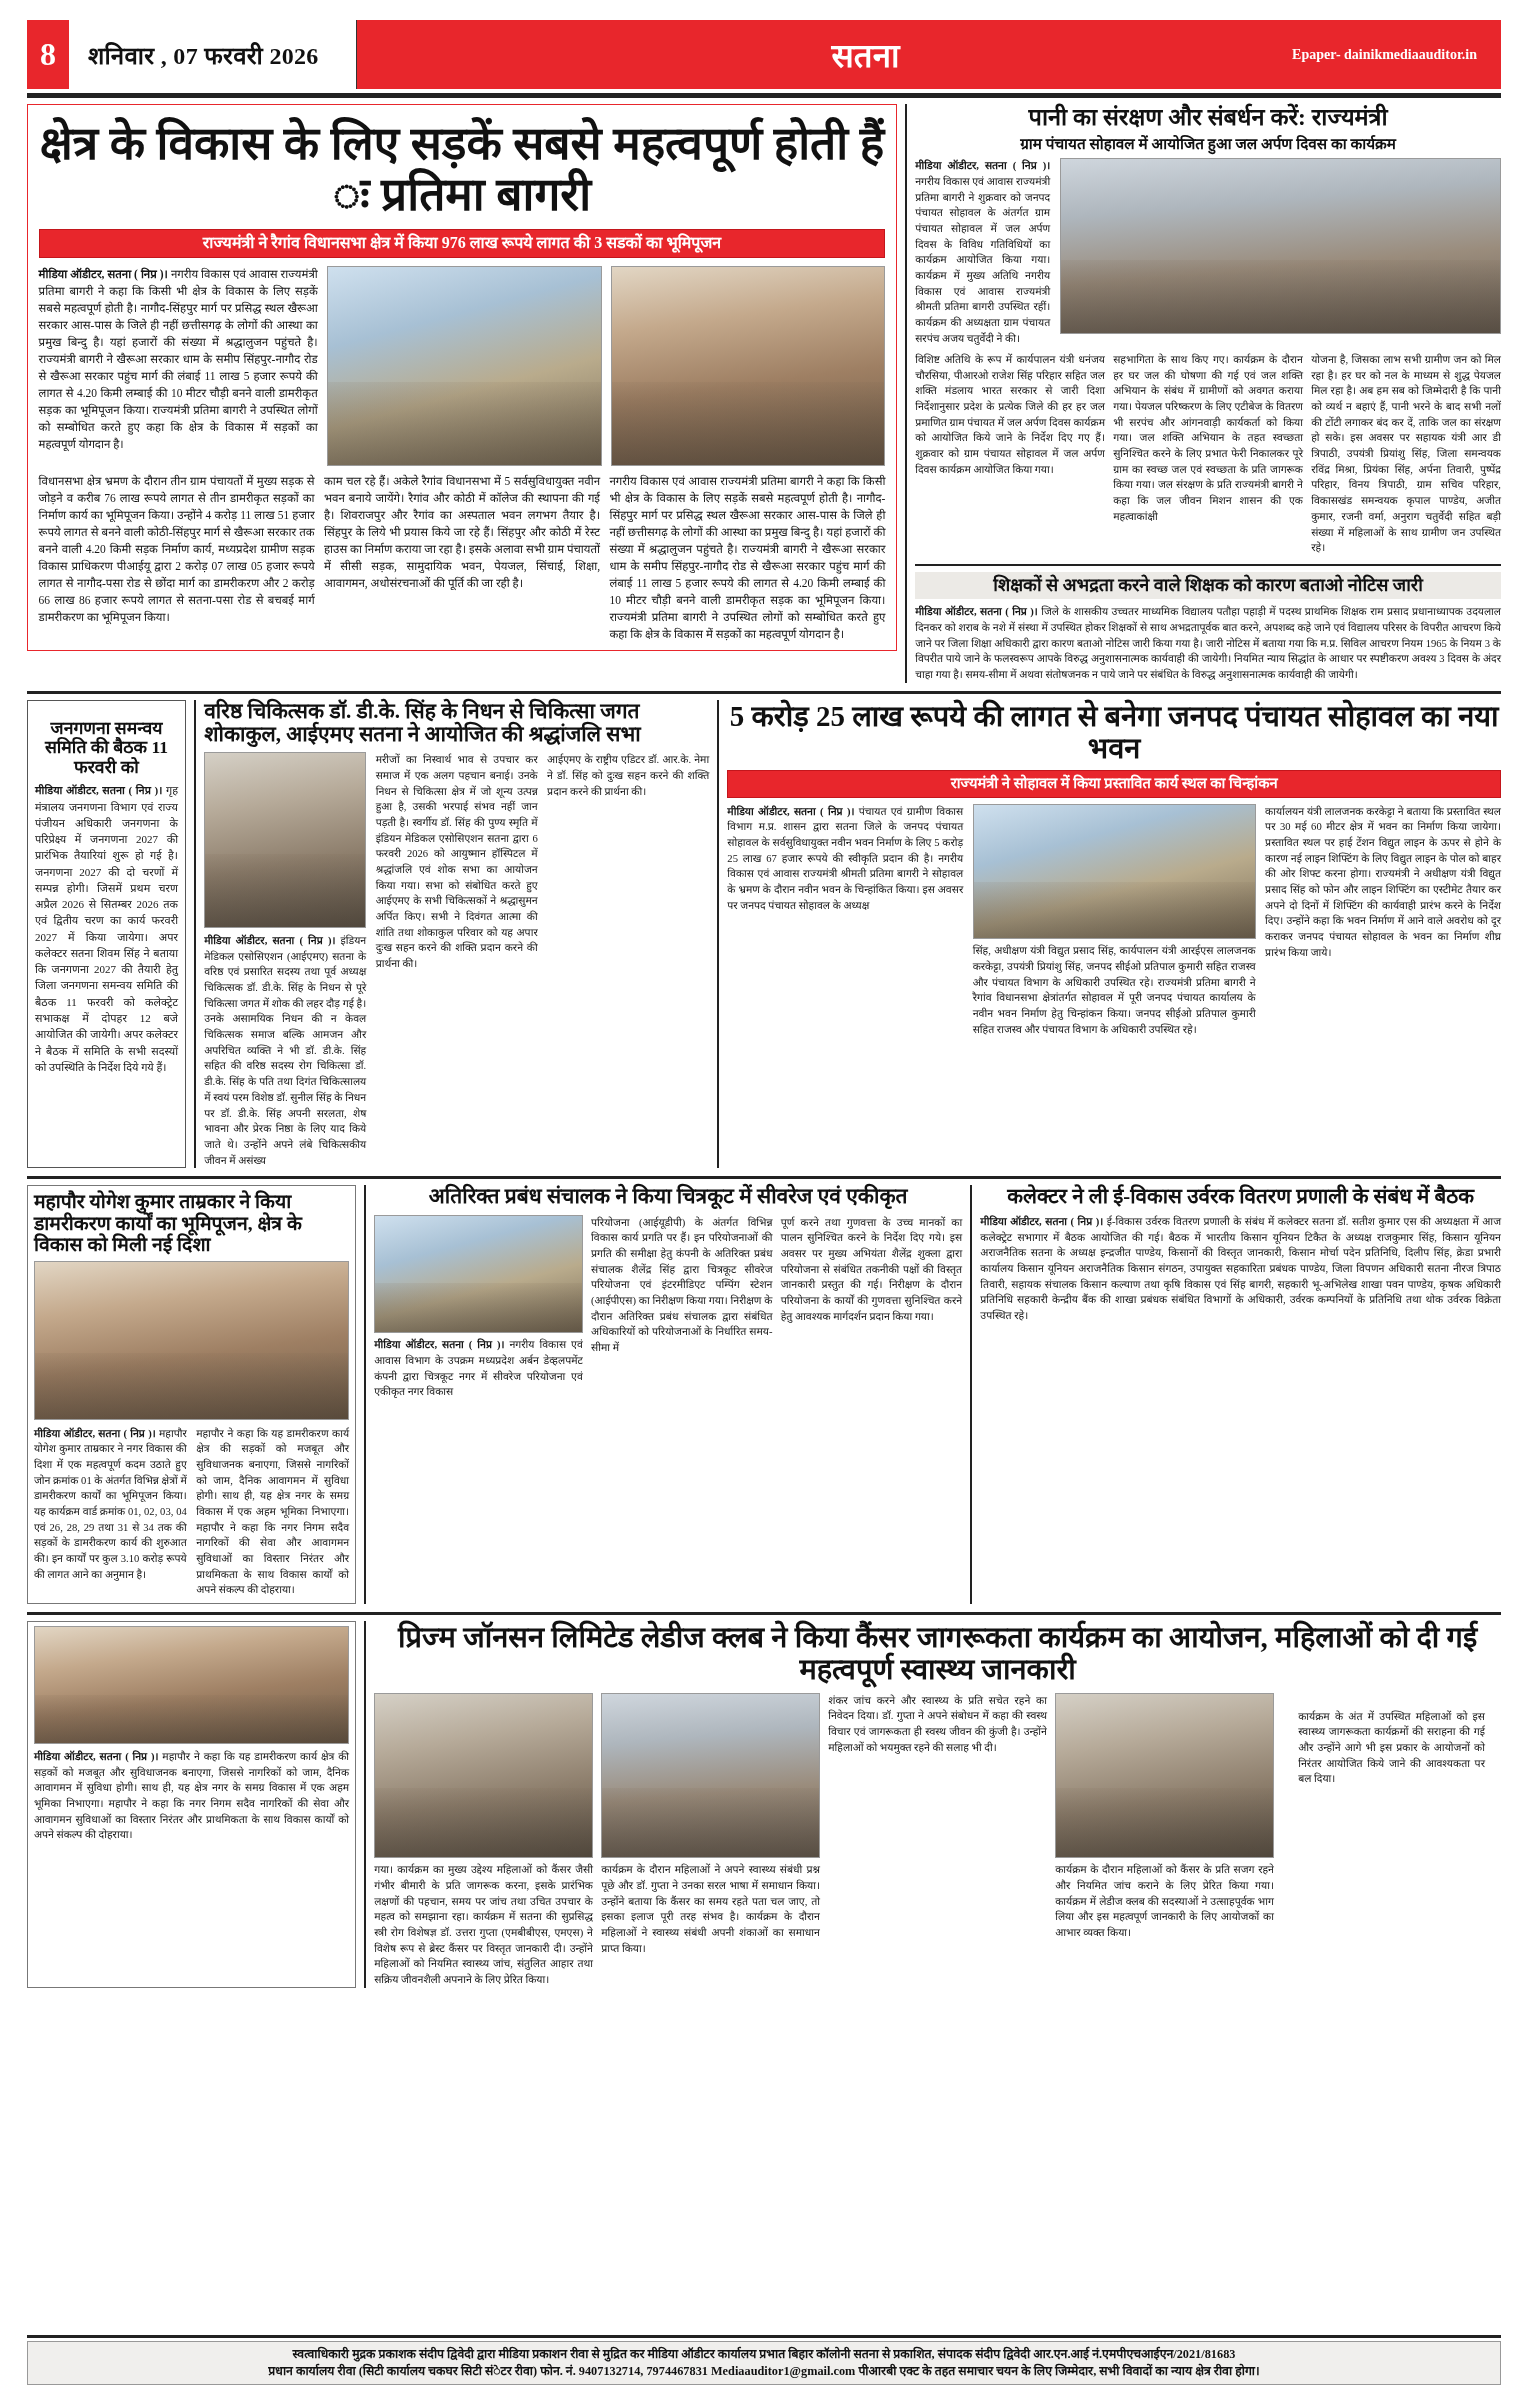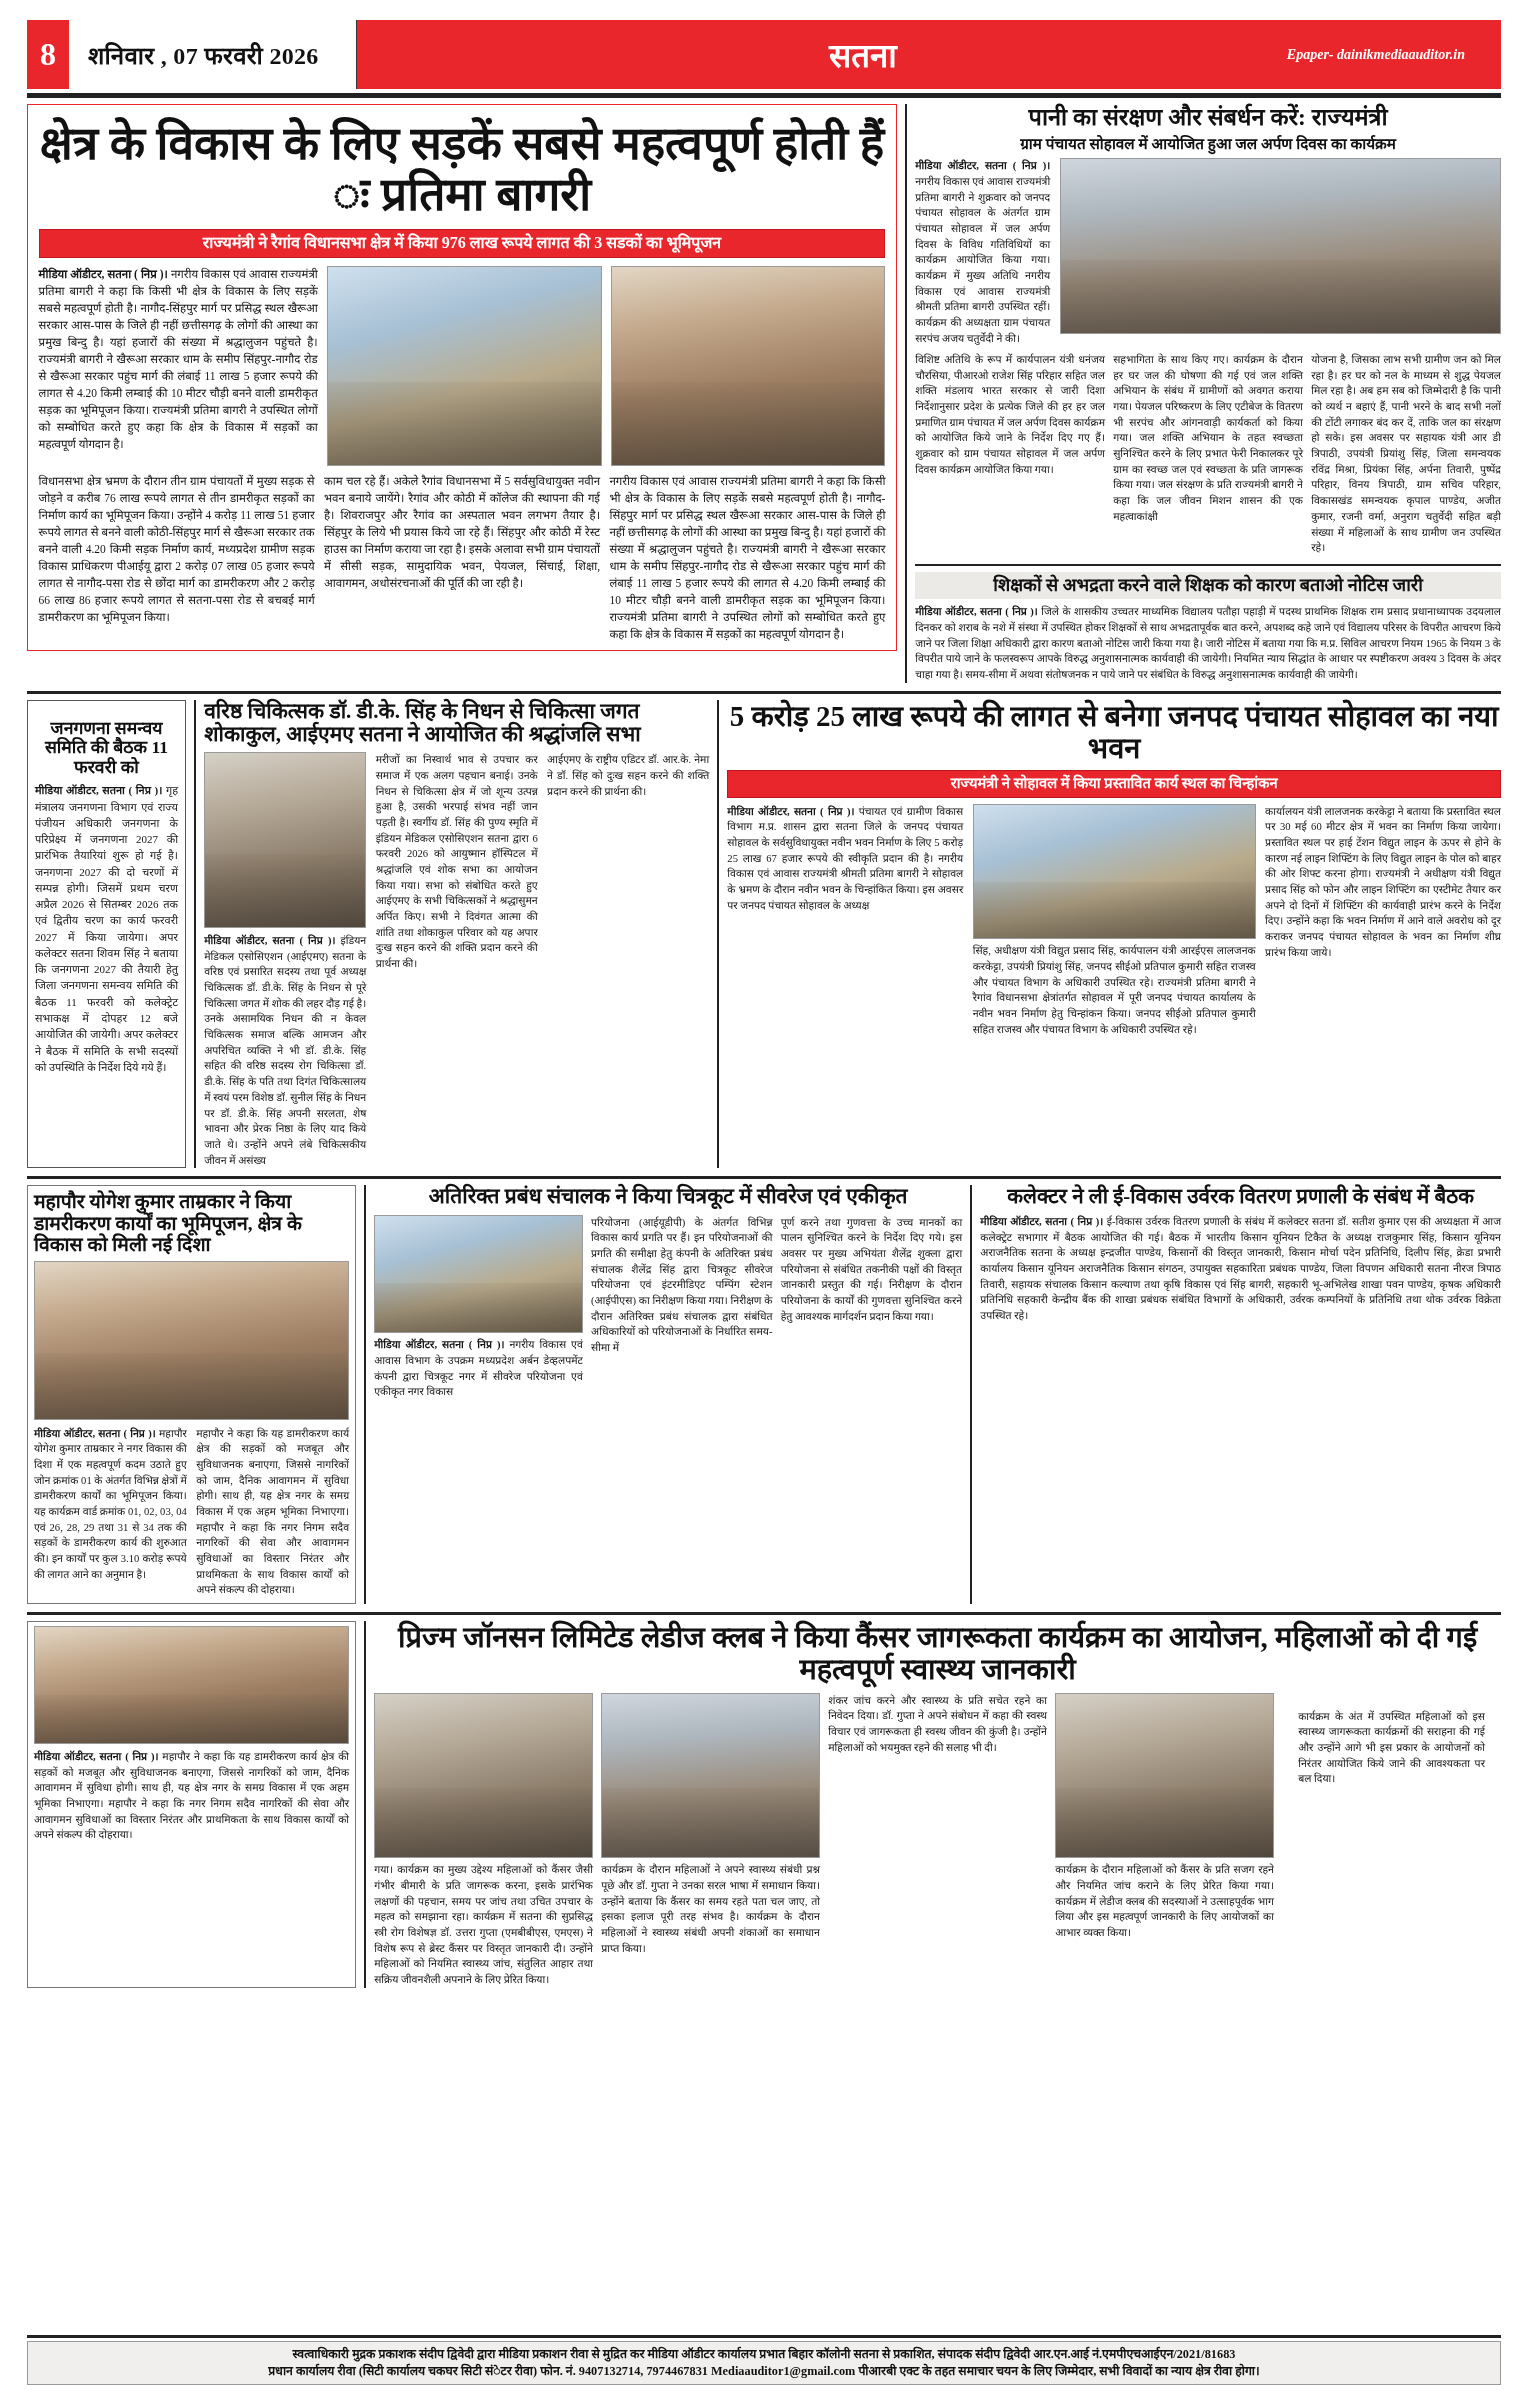--- a/index.html
+++ b/index.html
@@ -27,24 +27,24 @@
     letter-spacing:0.3px; border-right:1.8px solid #333;
   }
   .mh-logo {
     flex:0 0 247px; display:flex; align-items:center; justify-content:center;
     color:#e8262c; font-size:31px; font-weight:bold;
     font-family:"Liberation Serif",serif;
   }
   .mh-red {
     flex:1; background:#e8262c; color:#fff;
     display:flex; align-items:center; justify-content:space-between;
-    padding:0 36px 0 0;
+    padding:0 24px 0 0;
   }
   .mh-city { flex:1; text-align:center; font-size:33px; font-weight:bold; font-family:"Liberation Serif",serif; padding-left:82px;}
-  .mh-epaper { font-size:14px; font-weight:bold; font-family:"Liberation Serif",serif; white-space:nowrap;font-style:italic; }
+  .mh-epaper { font-size:14px; font-weight:bold; font-family:"Liberation Serif",serif; white-space:nowrap; }
   .rule-thick { height:5.3px; background:#222; margin:2.4px 0 5.9px 0; }
 
   
   .hl {
     font-family:"Liberation Serif",serif; font-weight:bold; color:#111;
     line-height:1.12; text-align:center;
   }
   .redbar {
     background:#e8262c; color:#fff; font-family:"Liberation Serif",serif;
     font-weight:bold; text-align:center; padding:4.1px 3.5px 5.3px 3.5px;

